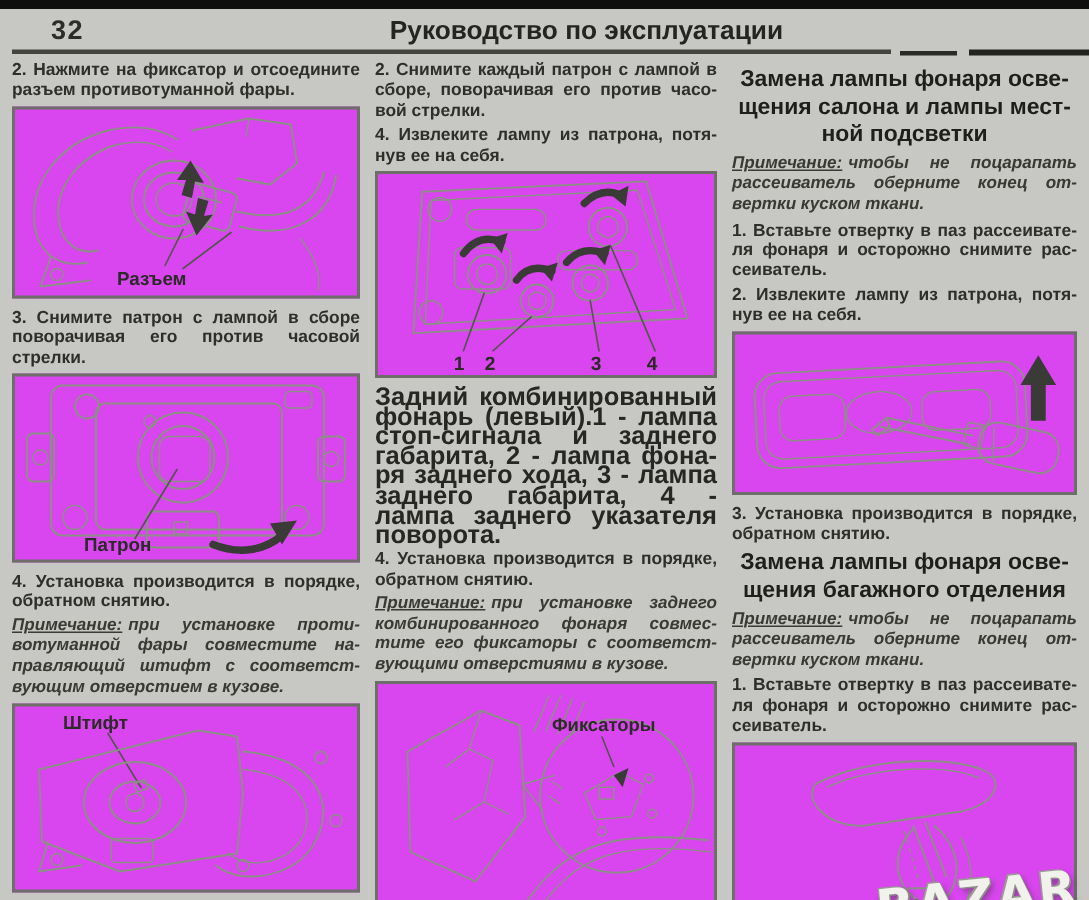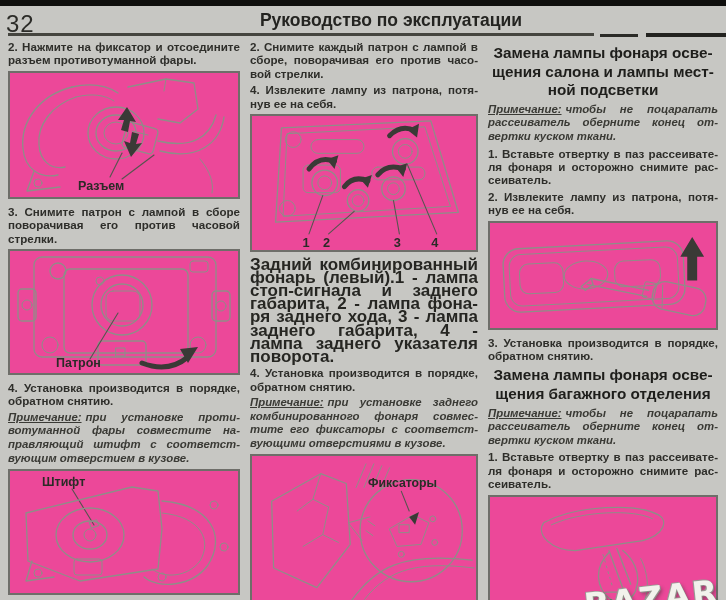--- a/index.html
+++ b/index.html
@@ -4,38 +4,38 @@
 <style>
   html,body{margin:0;padding:0;}
   body{
     width:726px;height:600px;overflow:hidden;position:relative;
     background:#c7c7c3;
     font-family:"Liberation Sans",sans-serif;
     color:#2e2e2a;
   }
   .topbar{position:absolute;top:0;left:0;width:726px;height:6px;background:#0f0f0d;}
   header{position:absolute;top:6px;left:0;width:726px;height:32px;}
-  .pnum{position:absolute;left:6px;top:4px;font-size:24px;font-weight:400;color:#2c2c28;letter-spacing:1px;}
+  .pnum{position:absolute;left:34px;top:4px;font-size:18px;font-weight:700;color:#2c2c28;letter-spacing:1px;}
   .ptitle{position:absolute;left:0;top:4px;width:726px;text-align:center;font-size:17.5px;font-weight:800;color:#242421;padding-left:28px;}
   .rule-main{position:absolute;top:27px;left:8px;width:586px;height:3px;background:#45453f;}
   .rule-seg1{position:absolute;top:28px;left:600px;width:38px;height:3px;background:#2b2b27;}
   .rule-seg2{position:absolute;top:27px;left:646px;width:80px;height:4px;background:#23231f;}
   .cols{position:absolute;top:40px;left:8px;width:712px;display:flex;gap:10px;}
   .col{box-sizing:border-box;}
   .col1{width:232px;}
   .col2{width:228px;}
   .col3{width:230px;}
   p{margin:0 0 3px 0;text-align:justify;hyphens:manual;}
   .step{font-size:11.6px;line-height:13.4px;font-weight:700;color:#2e2e2a;}
   .note{font-size:11.4px;line-height:13.6px;font-style:italic;font-weight:600;color:#3a3a35;}
   .note-label{text-decoration:underline;margin-right:4px;}
   .caption{font-size:17px;line-height:13.2px;font-weight:800;color:#262622;}
   .h-sect{margin:4px 0 3px 0;font-size:15.3px;line-height:18.6px;font-weight:800;color:#1e1e1b;text-align:center;hyphens:manual;}
   .clipped-heading{height:9px;overflow:hidden;font-size:14.5px;line-height:16px;font-weight:800;color:#be185d;margin-top:19px;}
-  figure.fig{margin:4px 0 6px 0;border:2px solid #6e6e69;background:#ec4899;position:relative;}
+  figure.fig{margin:4px 0 6px 0;border:2px solid #6e6e69;background:#d946ef;position:relative;}
   figure.fig svg{display:block;width:100%;height:auto;}
   svg{stroke-linecap:round;stroke-linejoin:round;}
   svg .la{stroke:#8e8e88;fill:none;stroke-width:1.3;}
   svg .la2{stroke:#8e8e88;fill:none;stroke-width:1;}
   svg .dk{fill:#3a3a36;stroke:none;}
   svg .dkl{stroke:#3a3a36;fill:none;stroke-width:5;}
   svg .ldr{stroke:#55554f;fill:none;stroke-width:1.1;}
   svg text{font-family:"Liberation Sans",sans-serif;fill:#2b2b27;font-weight:700;}
   .watermark{
     position:absolute;right:-4px;bottom:-10px;z-index:5;

